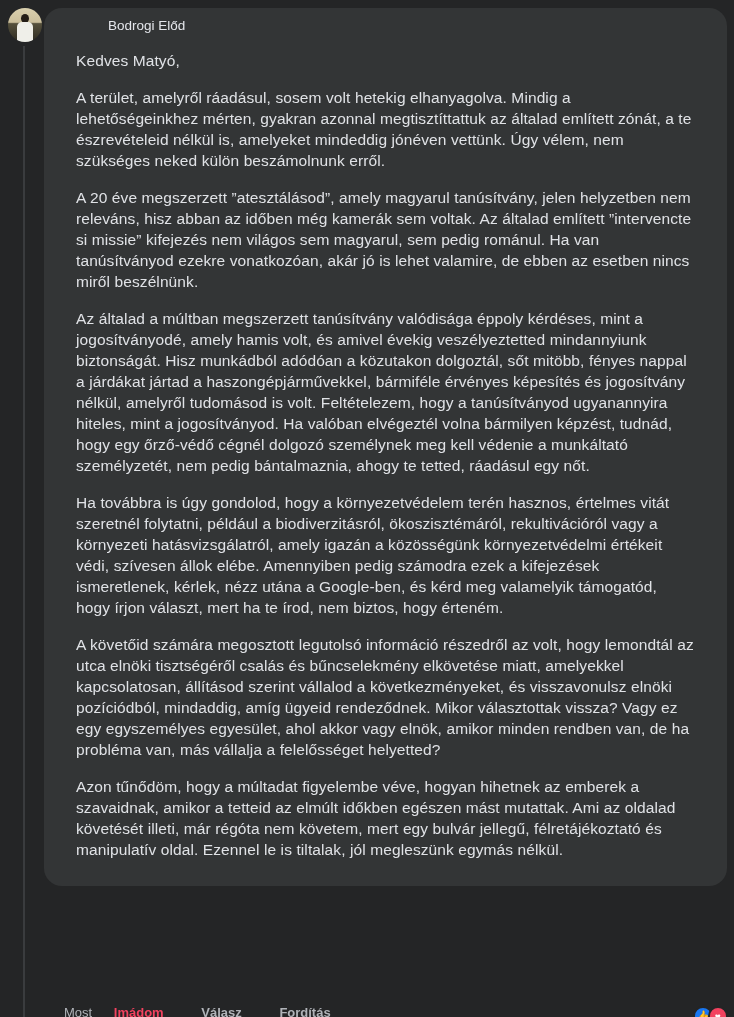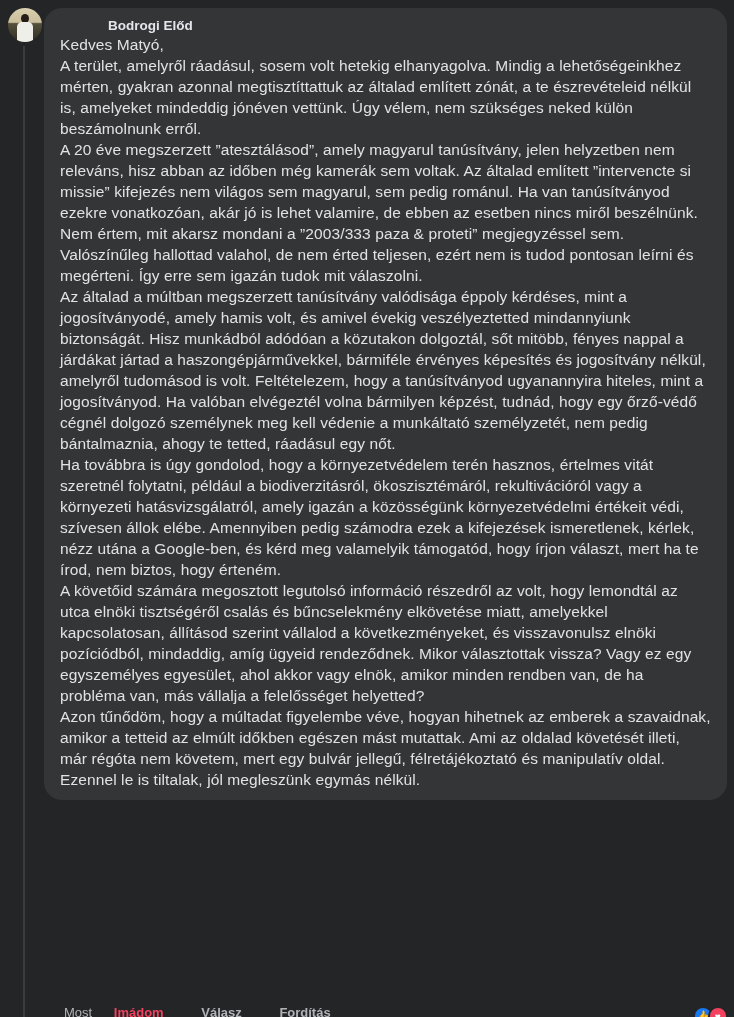--- a/index.html
+++ b/index.html
@@ -29,28 +29,28 @@
     position:absolute;left:9px;top:14px;width:16px;height:20px;
     border-radius:5px 5px 0 0;background:#efefe9;
   }
   .bubble{
     position:absolute;left:44px;right:7px;top:8px;
     background:#333536;border-radius:18px;
     padding:8px 16px 10px 16px;
     box-sizing:border-box;
   }
   .author{
-    font-size:13.5px;font-weight:bold;color:#e4e6eb;
+    font-size:13.5px;font-weight:normal;color:#e4e6eb;
     line-height:17px;cursor:pointer;display:inline-block;padding-left:48px;
   }
   .message{
     font-size:15.5px;line-height:21px;color:#e0e2e6;
     letter-spacing:.1px;
   }
-  .message p{margin:0;padding:0;}
+  .message p{margin:16px;padding:0;}
   .footer{
     position:absolute;left:64px;top:1005px;height:16px;
     font-size:13px;color:#b0b3b8;white-space:nowrap;
   }
   .footer span{display:inline-block;cursor:pointer;}
   .footer .ts{margin-right:18px;font-weight:normal;}
   .footer .act{font-weight:bold;margin-right:34px;}
   .footer .love{color:#f3425f;}
   .reactions{
     position:absolute;left:693px;top:1006px;display:flex;align-items:flex-start;
@@ -73,21 +73,20 @@
   <span class="head"></span>
   <span class="body"></span>
 </div>
 
 <div class="bubble">
   <span class="author">Bodrogi Előd</span>
   <div class="message">
       <p>Kedves Matyó,</p>
       <p>A terület, amelyről ráadásul, sosem volt hetekig elhanyagolva. Mindig a lehetőségeinkhez mérten, gyakran azonnal megtisztíttattuk az általad említett zónát, a te észrevételeid nélkül is, amelyeket mindeddig jónéven vettünk. Úgy vélem, nem szükséges neked külön beszámolnunk erről.</p>
       <p>A 20 éve megszerzett ”atesztálásod”, amely magyarul tanúsítvány, jelen helyzetben nem releváns, hisz abban az időben még kamerák sem voltak. Az általad említett ”intervencte si missie” kifejezés nem világos sem magyarul, sem pedig románul. Ha van tanúsítványod ezekre vonatkozóan, akár jó is lehet valamire, de ebben az esetben nincs miről beszélnünk.</p>
-      <p>Nem értem, mit akarsz mondani a ”2003/333 paza &amp; proteti” megjegyzéssel sem. Valószínűleg hallottad valahol, de nem érted teljesen, ezért nem is tudod pontosan leírni és megérteni. Így erre sem igazán tudok mit válaszolni.</p>
       <p>Az általad a múltban megszerzett tanúsítvány valódisága éppoly kérdéses, mint a jogosítványodé, amely hamis volt, és amivel évekig veszélyeztetted mindannyiunk biztonságát. Hisz munkádból adódóan a közutakon dolgoztál, sőt mitöbb, fényes nappal a járdákat jártad a haszongépjárművekkel, bármiféle érvényes képesítés és jogosítvány nélkül, amelyről tudomásod is volt. Feltételezem, hogy a tanúsítványod ugyanannyira hiteles, mint a jogosítványod. Ha valóban elvégeztél volna bármilyen képzést, tudnád, hogy egy őrző-védő cégnél dolgozó személynek meg kell védenie a munkáltató személyzetét, nem pedig bántalmaznia, ahogy te tetted, ráadásul egy nőt.</p>
       <p>Ha továbbra is úgy gondolod, hogy a környezetvédelem terén hasznos, értelmes vitát szeretnél folytatni, például a biodiverzitásról, ökoszisztémáról, rekultivációról vagy a környezeti hatásvizsgálatról, amely igazán a közösségünk környezetvédelmi értékeit védi, szívesen állok elébe. Amennyiben pedig számodra ezek a kifejezések ismeretlenek, kérlek, nézz utána a Google-ben, és kérd meg valamelyik támogatód, hogy írjon választ, mert ha te írod, nem biztos, hogy érteném.</p>
       <p>A követőid számára megosztott legutolsó információ részedről az volt, hogy lemondtál az utca elnöki tisztségéről csalás és bűncselekmény elkövetése miatt, amelyekkel kapcsolatosan, állításod szerint vállalod a következményeket, és visszavonulsz elnöki pozíciódból, mindaddig, amíg ügyeid rendeződnek. Mikor választottak vissza? Vagy ez egy egyszemélyes egyesület, ahol akkor vagy elnök, amikor minden rendben van, de ha probléma van, más vállalja a felelősséget helyetted?</p>
       <p>Azon tűnődöm, hogy a múltadat figyelembe véve, hogyan hihetnek az emberek a szavaidnak, amikor a tetteid az elmúlt időkben egészen mást mutattak. Ami az oldalad követését illeti, már régóta nem követem, mert egy bulvár jellegű, félretájékoztató és manipulatív oldal. Ezennel le is tiltalak, jól megleszünk egymás nélkül.</p>
     </div>
 </div>
 
 <div class="footer">
   <span class="ts">Most</span>
   <span class="act love">Imádom</span>

